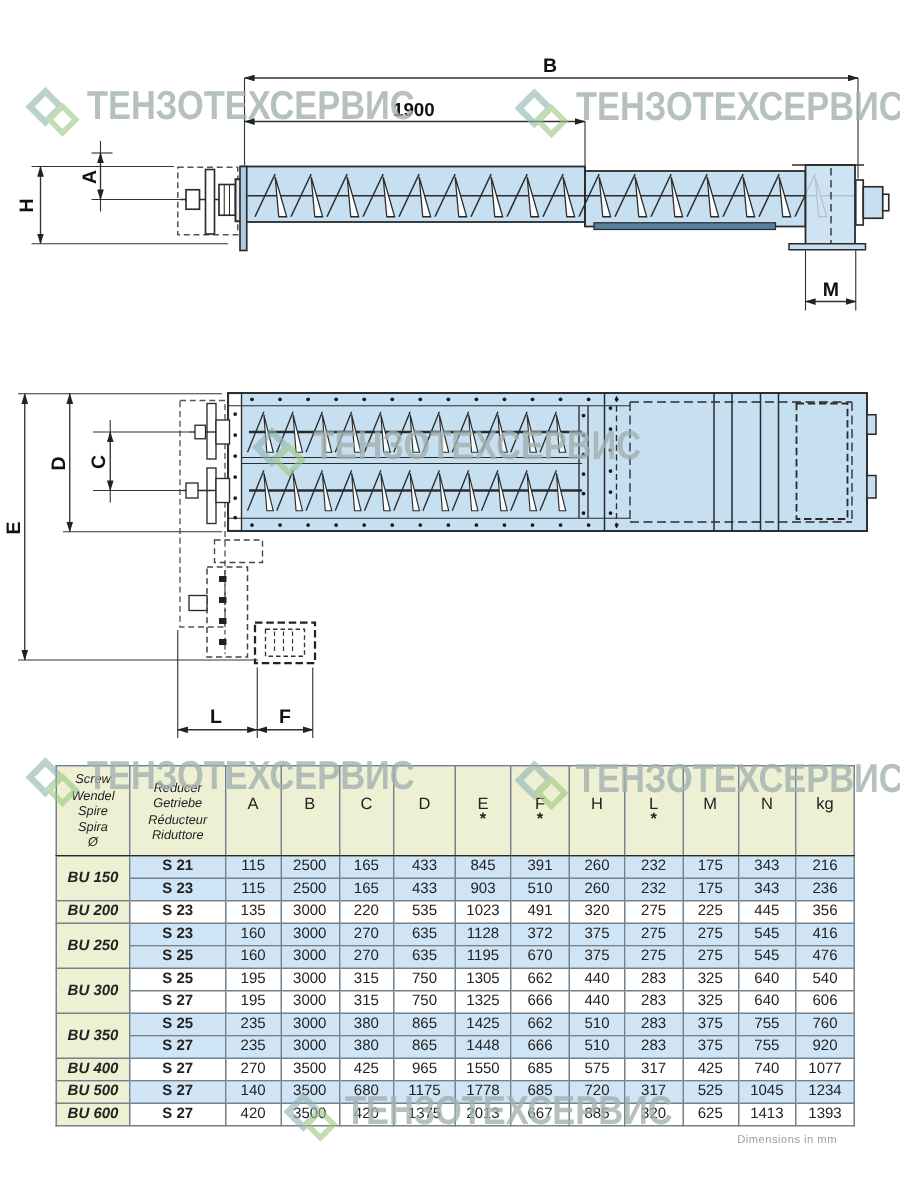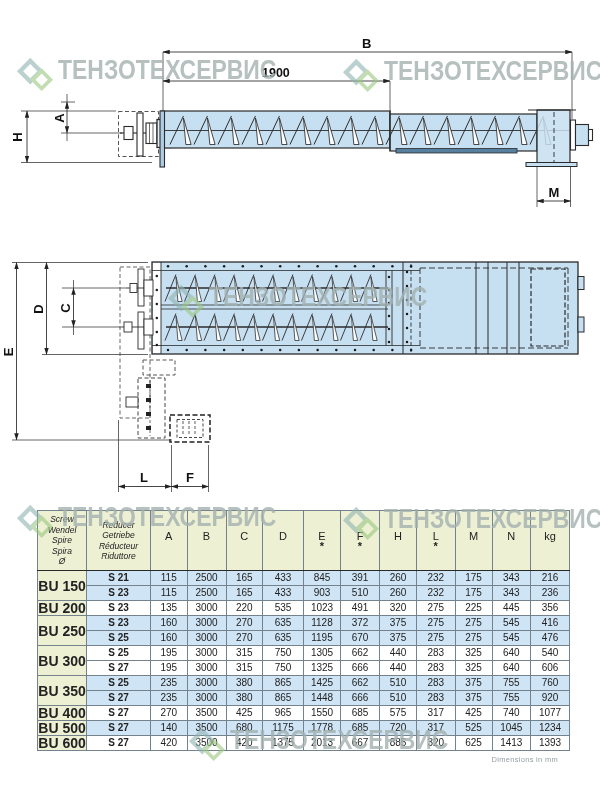--- a/index.html
+++ b/index.html
@@ -5,21 +5,21 @@
   html,body{margin:0;padding:0;}
   #stage{position:relative;width:600px;height:800px;background:#fff;overflow:hidden;font-family:"Liberation Sans",sans-serif;}
   #drawing{position:absolute;left:0;top:0;z-index:1;}
   #spec{position:absolute;left:37px;top:510px;width:532px;border-collapse:collapse;table-layout:fixed;z-index:2;border:1.5px solid #2a2a2a;}
   #spec th,#spec td{border:1px solid #73828d;padding:0;text-align:center;overflow:hidden;}
   #spec thead th{background:#edf0d3;height:59px;font-weight:normal;vertical-align:middle;border-bottom:1.6px solid #2a2a2a;}
   #spec .hwords{font-style:italic;font-size:8.5px;line-height:10.5px;color:#222;}
   .hl{display:block;font-size:11px;color:#222;line-height:12px;}
   .hs{display:block;font-size:11px;font-weight:bold;color:#222;line-height:9px;height:9px;}
   #spec tbody td{height:14px;line-height:14px;font-size:10px;color:#222;}
-  #spec td.model{background:#edf0d3;font-weight:bold;font-size:14px;}
+  #spec td.model{background:#edf0d3;font-weight:bold;font-size:10px;font-style:italic;}
   #spec td.reducer{font-weight:bold;}
   #spec tr.blue td:not(.model){background:#cfe4f4;}
   #spec tr.white td:not(.model){background:#fff;}
   #spec tr.gstart td{border-top:1.5px solid #2a2a2a;}
   .wm{position:absolute;display:flex;align-items:flex-start;z-index:5;pointer-events:none;}
   .wm svg{width:38px;height:38px;opacity:.6;flex:none;}
   .wm span{font-weight:bold;font-size:27px;color:#a3b1b0;opacity:.8;transform:scaleX(.85);transform-origin:left center;white-space:nowrap;margin-left:4px;letter-spacing:0;}
   .dim-note{position:absolute;left:392px;top:755px;width:166px;text-align:right;font-size:7.5px;color:#98a0a5;z-index:2;letter-spacing:.3px;}
   .dimtx{font:bold 13px "Liberation Sans",sans-serif;fill:#111;}
   .dimnum{font:bold 12.5px "Liberation Sans",sans-serif;fill:#111;}

